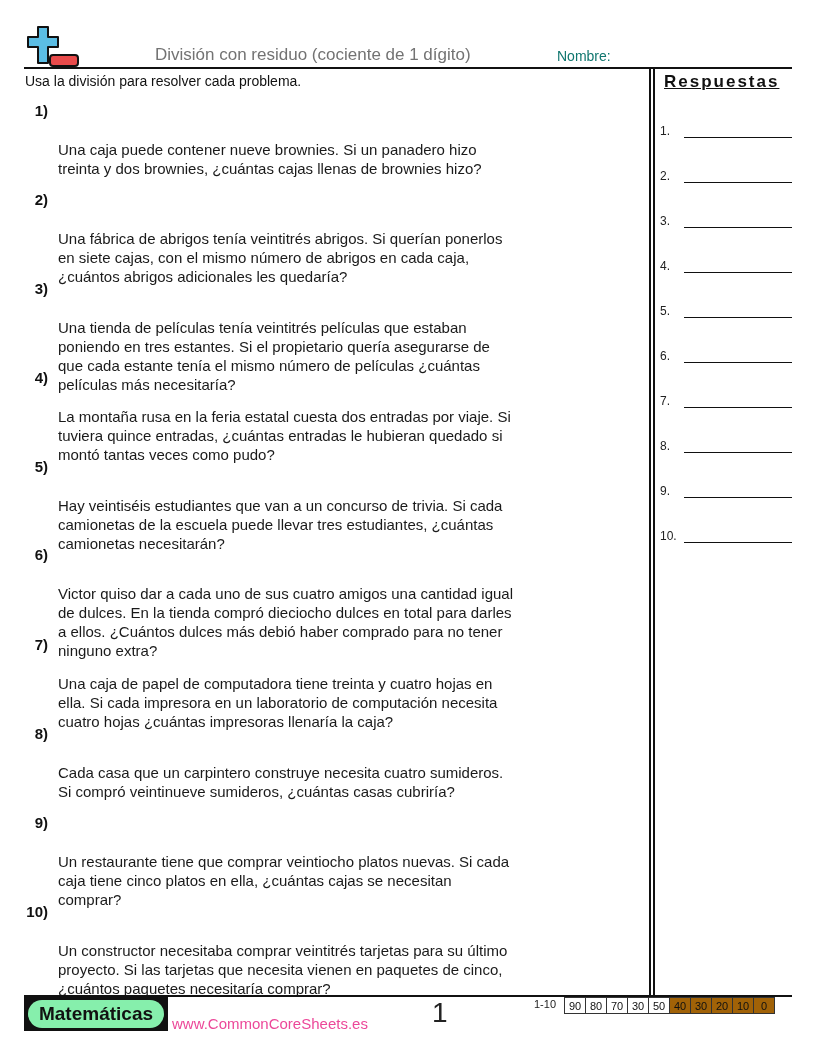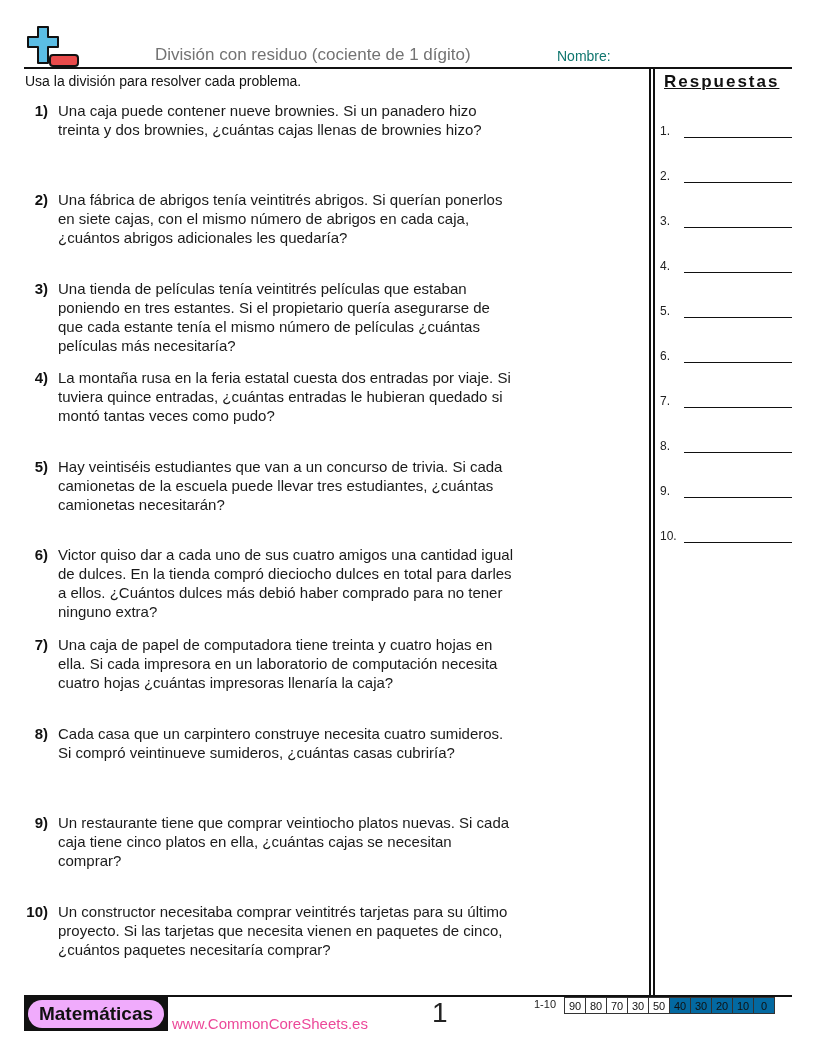--- a/index.html
+++ b/index.html
@@ -12,31 +12,31 @@
   .instruction { position: absolute; left: 25px; top: 73px; font-size: 14px; font-weight: normal; }
   .vdivider { position: absolute; left: 649px; top: 68px; width: 6px; height: 928px;
               border-left: 2px solid #111; border-right: 2px solid #111; box-sizing: border-box; }
   .answers-heading { position: absolute; left: 664px; top: 72px; font-size: 17px; font-weight: bold;
                      letter-spacing: 2px; text-decoration: underline; }
   .answer-row { position: absolute; left: 660px; width: 132px; height: 20px; }
   .answer-row .num { position: absolute; left: 0; bottom: 2px; font-size: 12px; color: #222; }
   .answer-row .line { position: absolute; left: 24px; right: 0; bottom: 2px; height: 1px; background: #111; }
   .problem { position: absolute; left: 20px; width: 490px; }
   .problem .pnum { position: absolute; left: 0; width: 28px; text-align: right; font-weight: bold; font-size: 15px; line-height: 19px; }
-  .problem .ptext { position: absolute; left: 38px; width: 460px; font-size: 15px; line-height: 19px; color: #1a1a1a; }
+  .problem .ptext { position: absolute; left: 38px; width: 460px; font-size: 15px; line-height: 19px; color: #1a1a1a; margin-top: 39px; }
   .footer-rule { position: absolute; left: 24px; top: 995px; width: 768px; height: 2px; background: #111; }
   .footer-brand { position: absolute; left: 24px; top: 997px; width: 144px; height: 34px; background: #111; }
-  .footer-brand .pill { position: absolute; left: 4px; top: 3px; right: 4px; bottom: 3px; background: #f0abfc;
+  .footer-brand .pill { position: absolute; left: 4px; top: 3px; right: 4px; bottom: 3px; background: #86efac;
                         border-radius: 14px; font-size: 19px; font-weight: bold; text-align: center; line-height: 28px; }
   .footer-url { position: absolute; left: 172px; top: 1015px; font-size: 15px; color: #ec4899; }
   .page-num { position: absolute; left: 432px; top: 997px; font-size: 28px; color: #222; }
   .score-label { position: absolute; left: 534px; top: 998px; font-size: 11px; color: #222; }
   .score-table { position: absolute; left: 564px; top: 997px; border-collapse: collapse; border-radius: 6px; }
   .score-table td { border: 1px solid #333; font-size: 11px; height: 15px; padding: 0 3px; text-align: center; min-width: 14px; }
-  .score-table td.hl { background: #0369a1; }
+  .score-table td.hl { background: #a16207; }
 </style>
 </head>
 <body>
 
 <svg class="logo" viewBox="0 0 56 44">
   <path d="M14 2 h10 v10 h10 v10 h-10 v16 h-10 v-16 h-10 v-10 h10 z" fill="#5bbde4" stroke="#111" stroke-width="2" stroke-linejoin="round"></path>
   <rect x="26" y="30" width="28" height="11" rx="3" fill="#e94b4b" stroke="#111" stroke-width="2"></rect>
 </svg>
 <div class="title">División con residuo (cociente de 1 dígito)</div>
 <div class="name-label">Nombre:</div>

